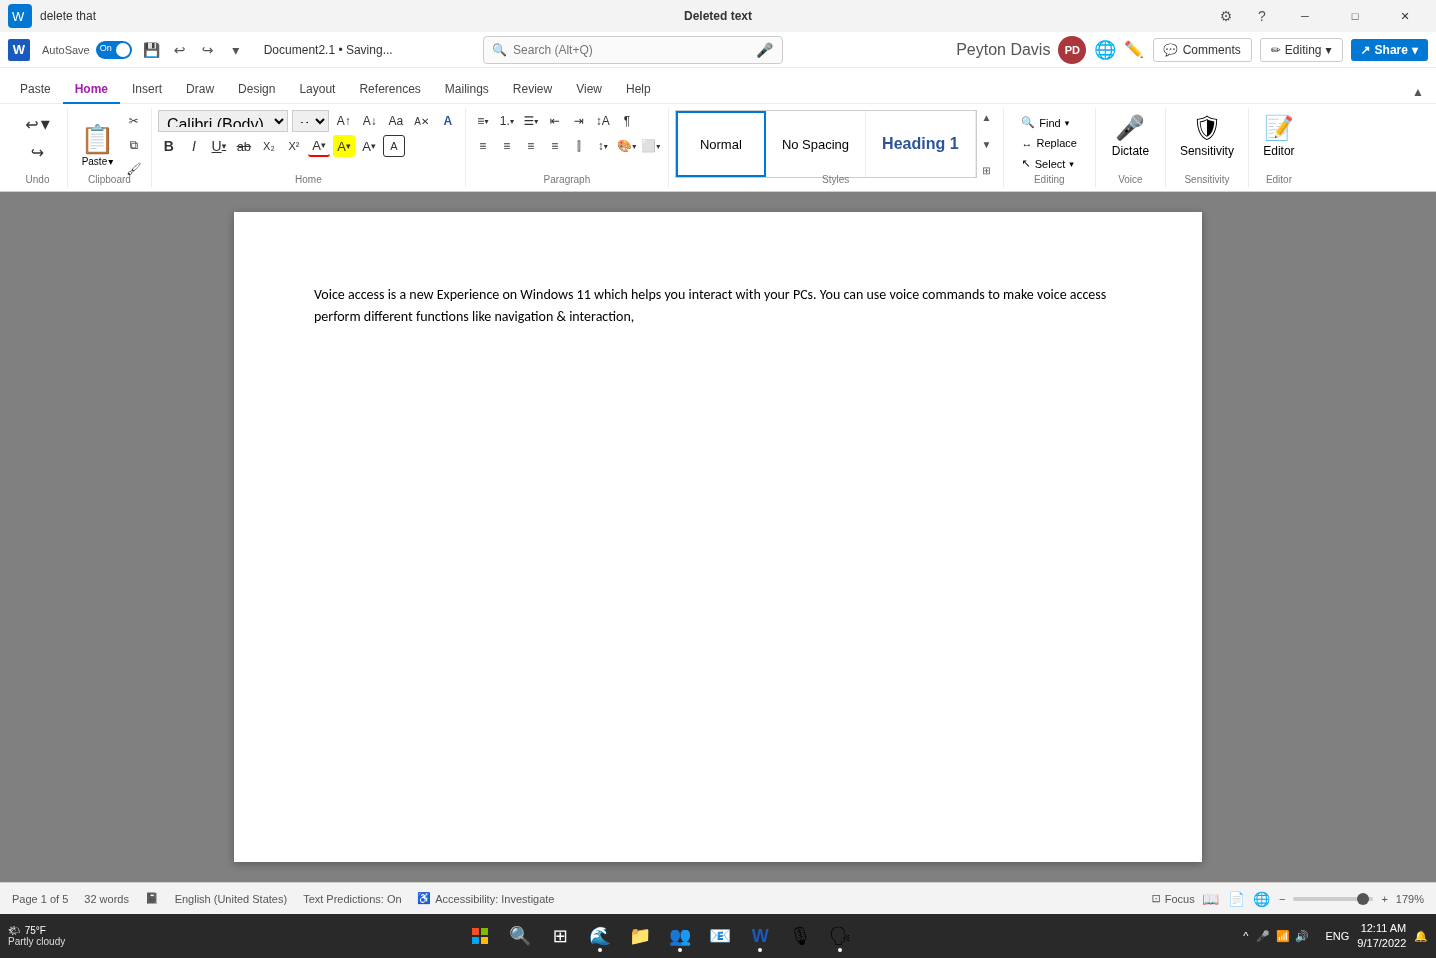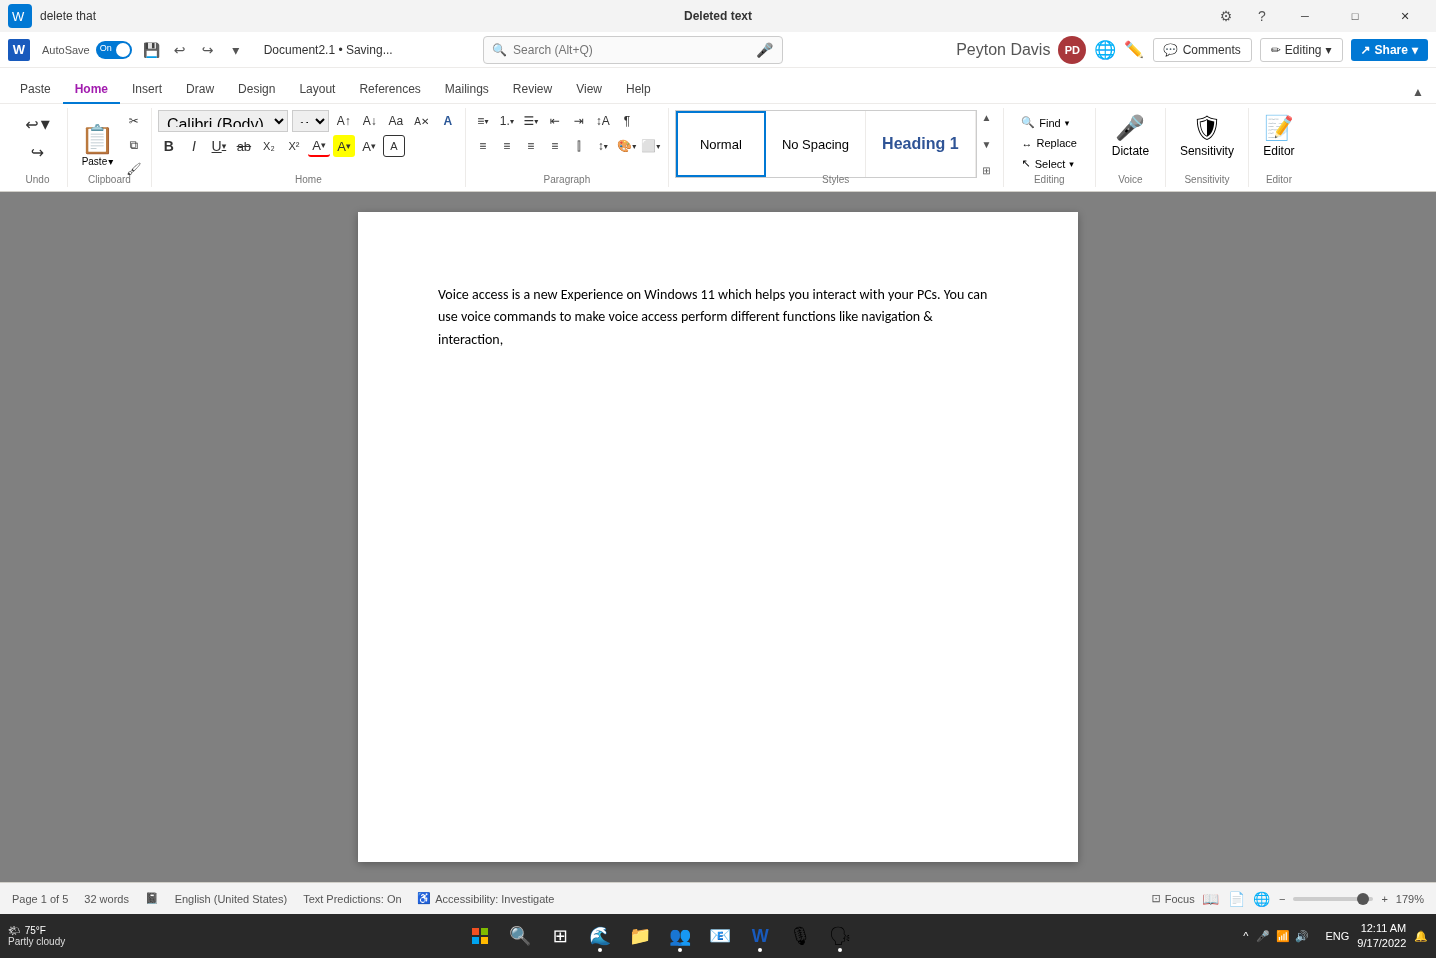--- a/index.html
+++ b/index.html
@@ -349,21 +349,21 @@
       background: #808080;
       flex: 1;
       overflow-y: auto;
       display: flex;
       justify-content: center;
       padding: 20px;
       height: calc(958px - 32px - 36px - 36px - 88px - 32px - 44px);
     }
     #doc-page {
       background: white;
-      width: 720px;
+      width: 968px;
       min-height: 600px;
       box-shadow: 0 2px 8px rgba(0,0,0,0.3);
       padding: 72px 80px;
       position: relative;
     }
     #doc-content {
       font-family: 'Calibri', 'Segoe UI', sans-serif;
       font-size: 14px;
       line-height: 1.6;
       color: #000;

